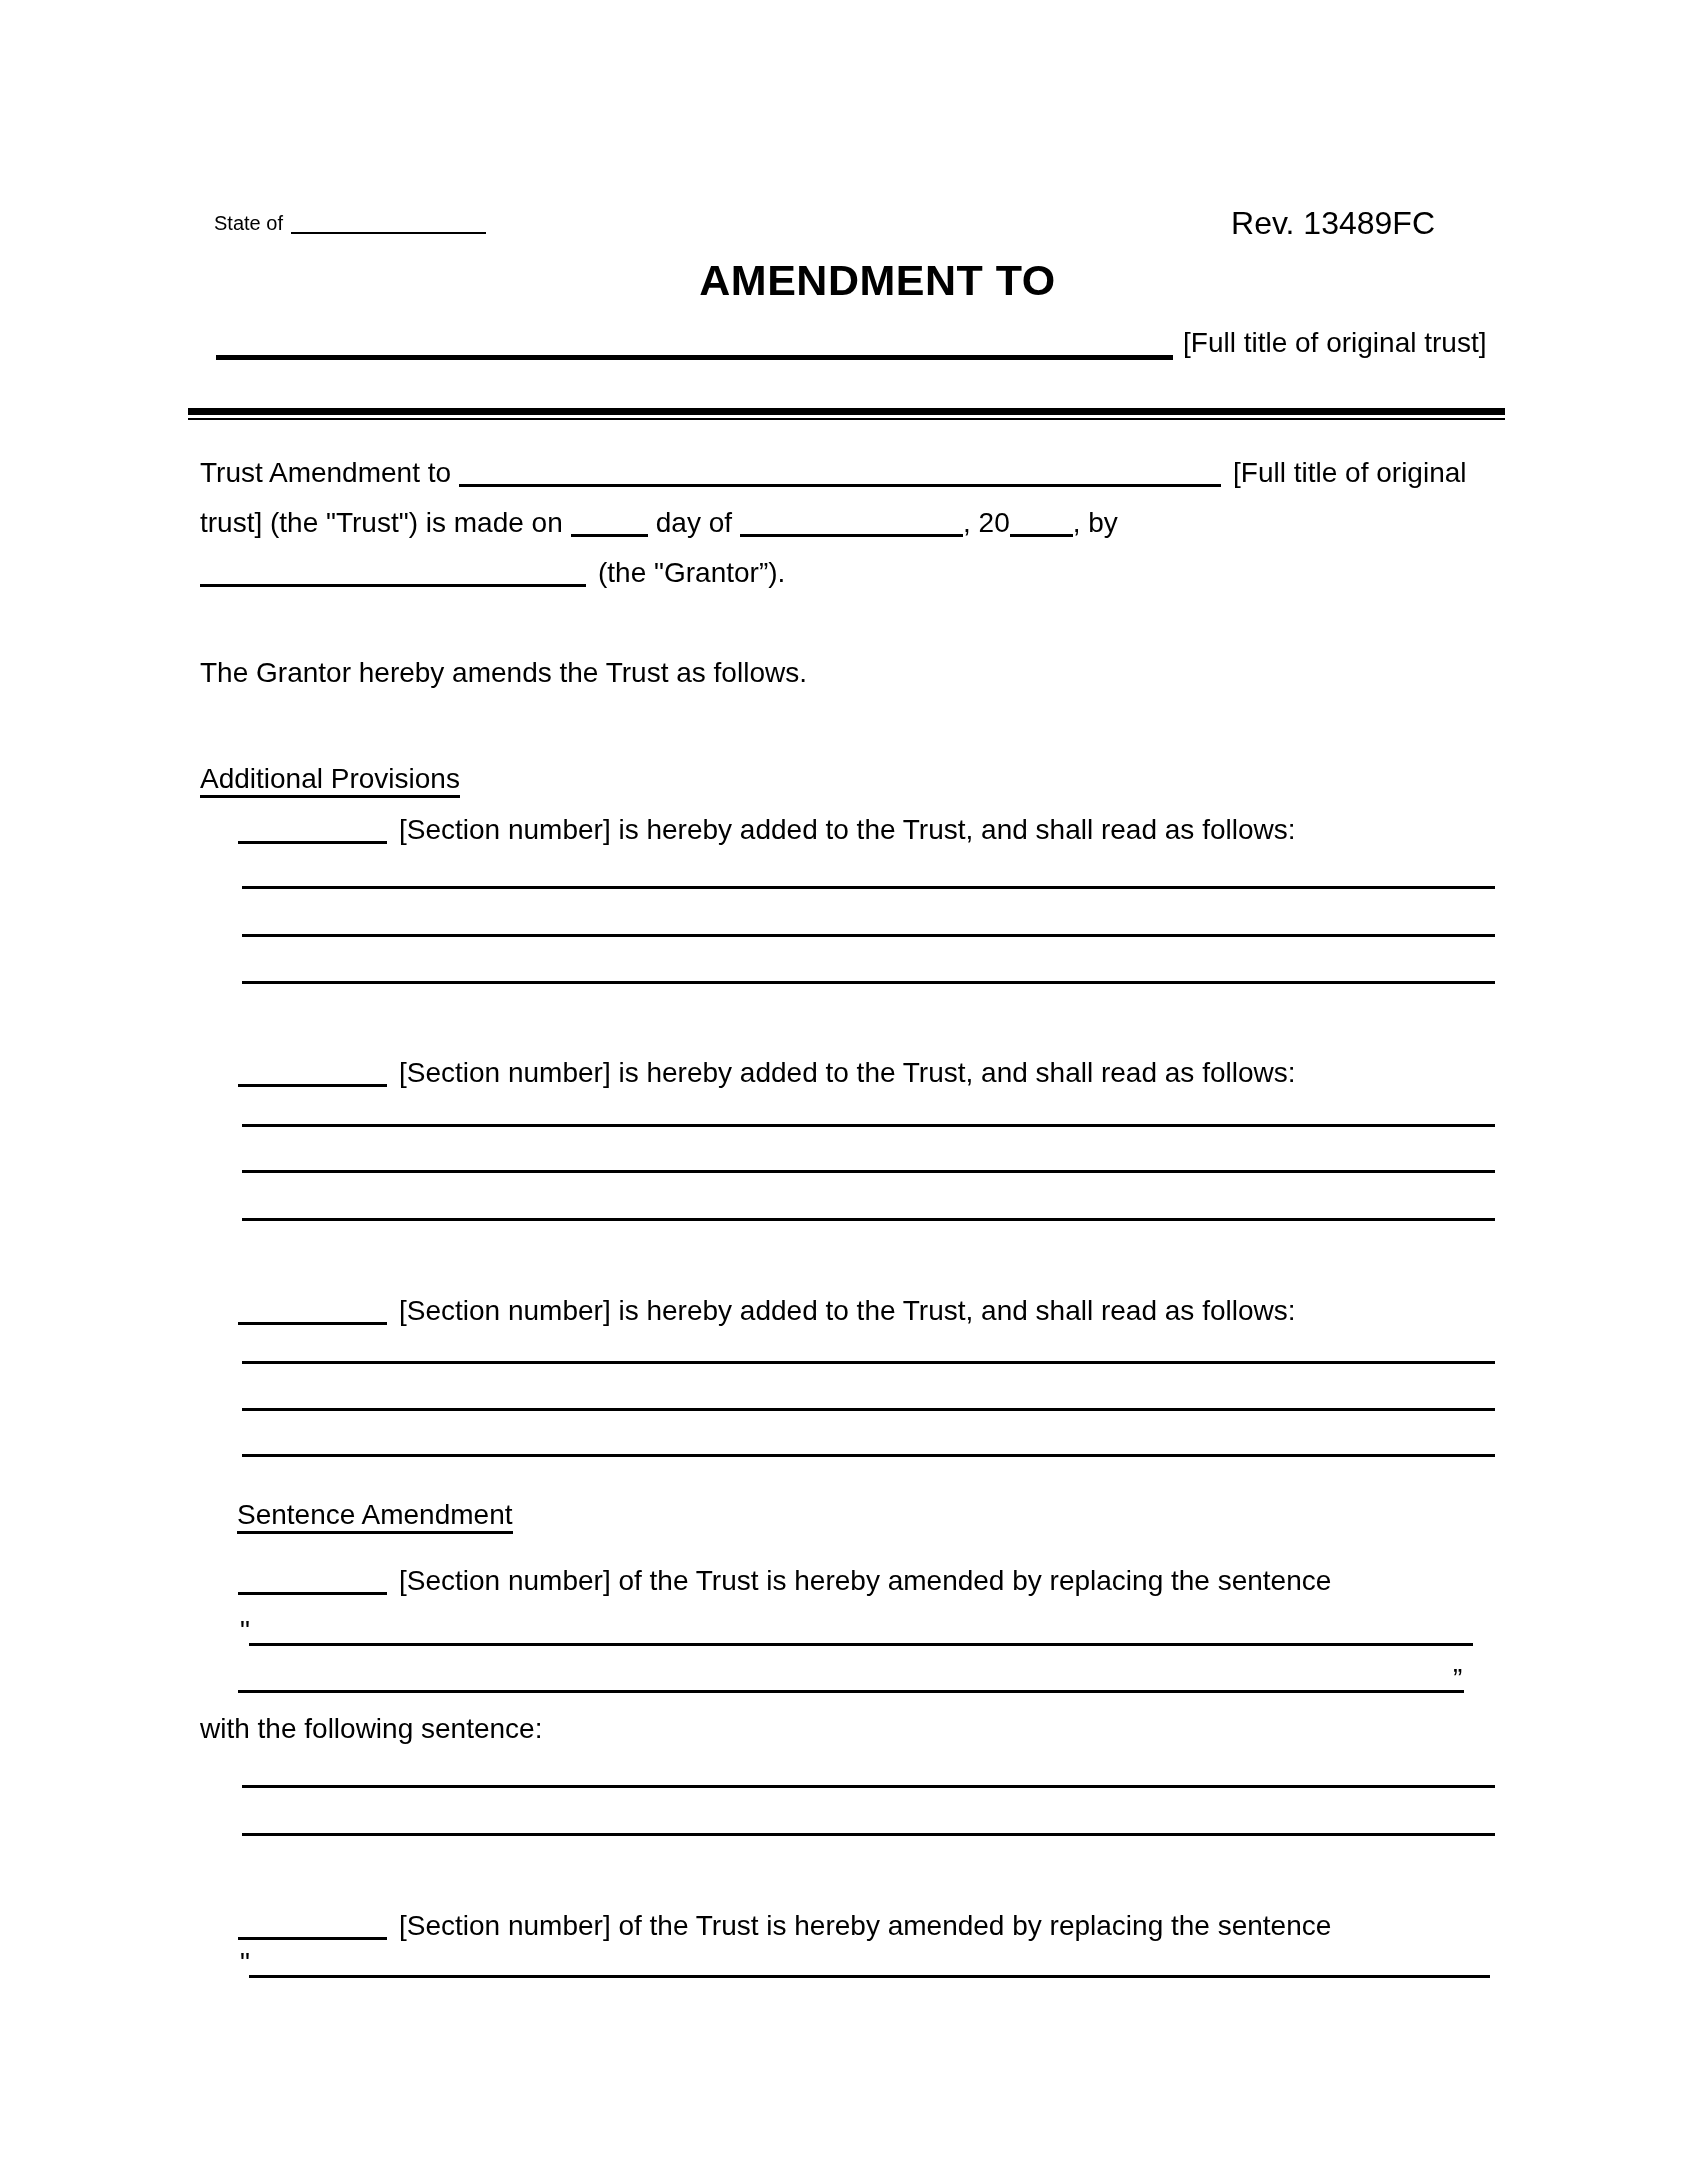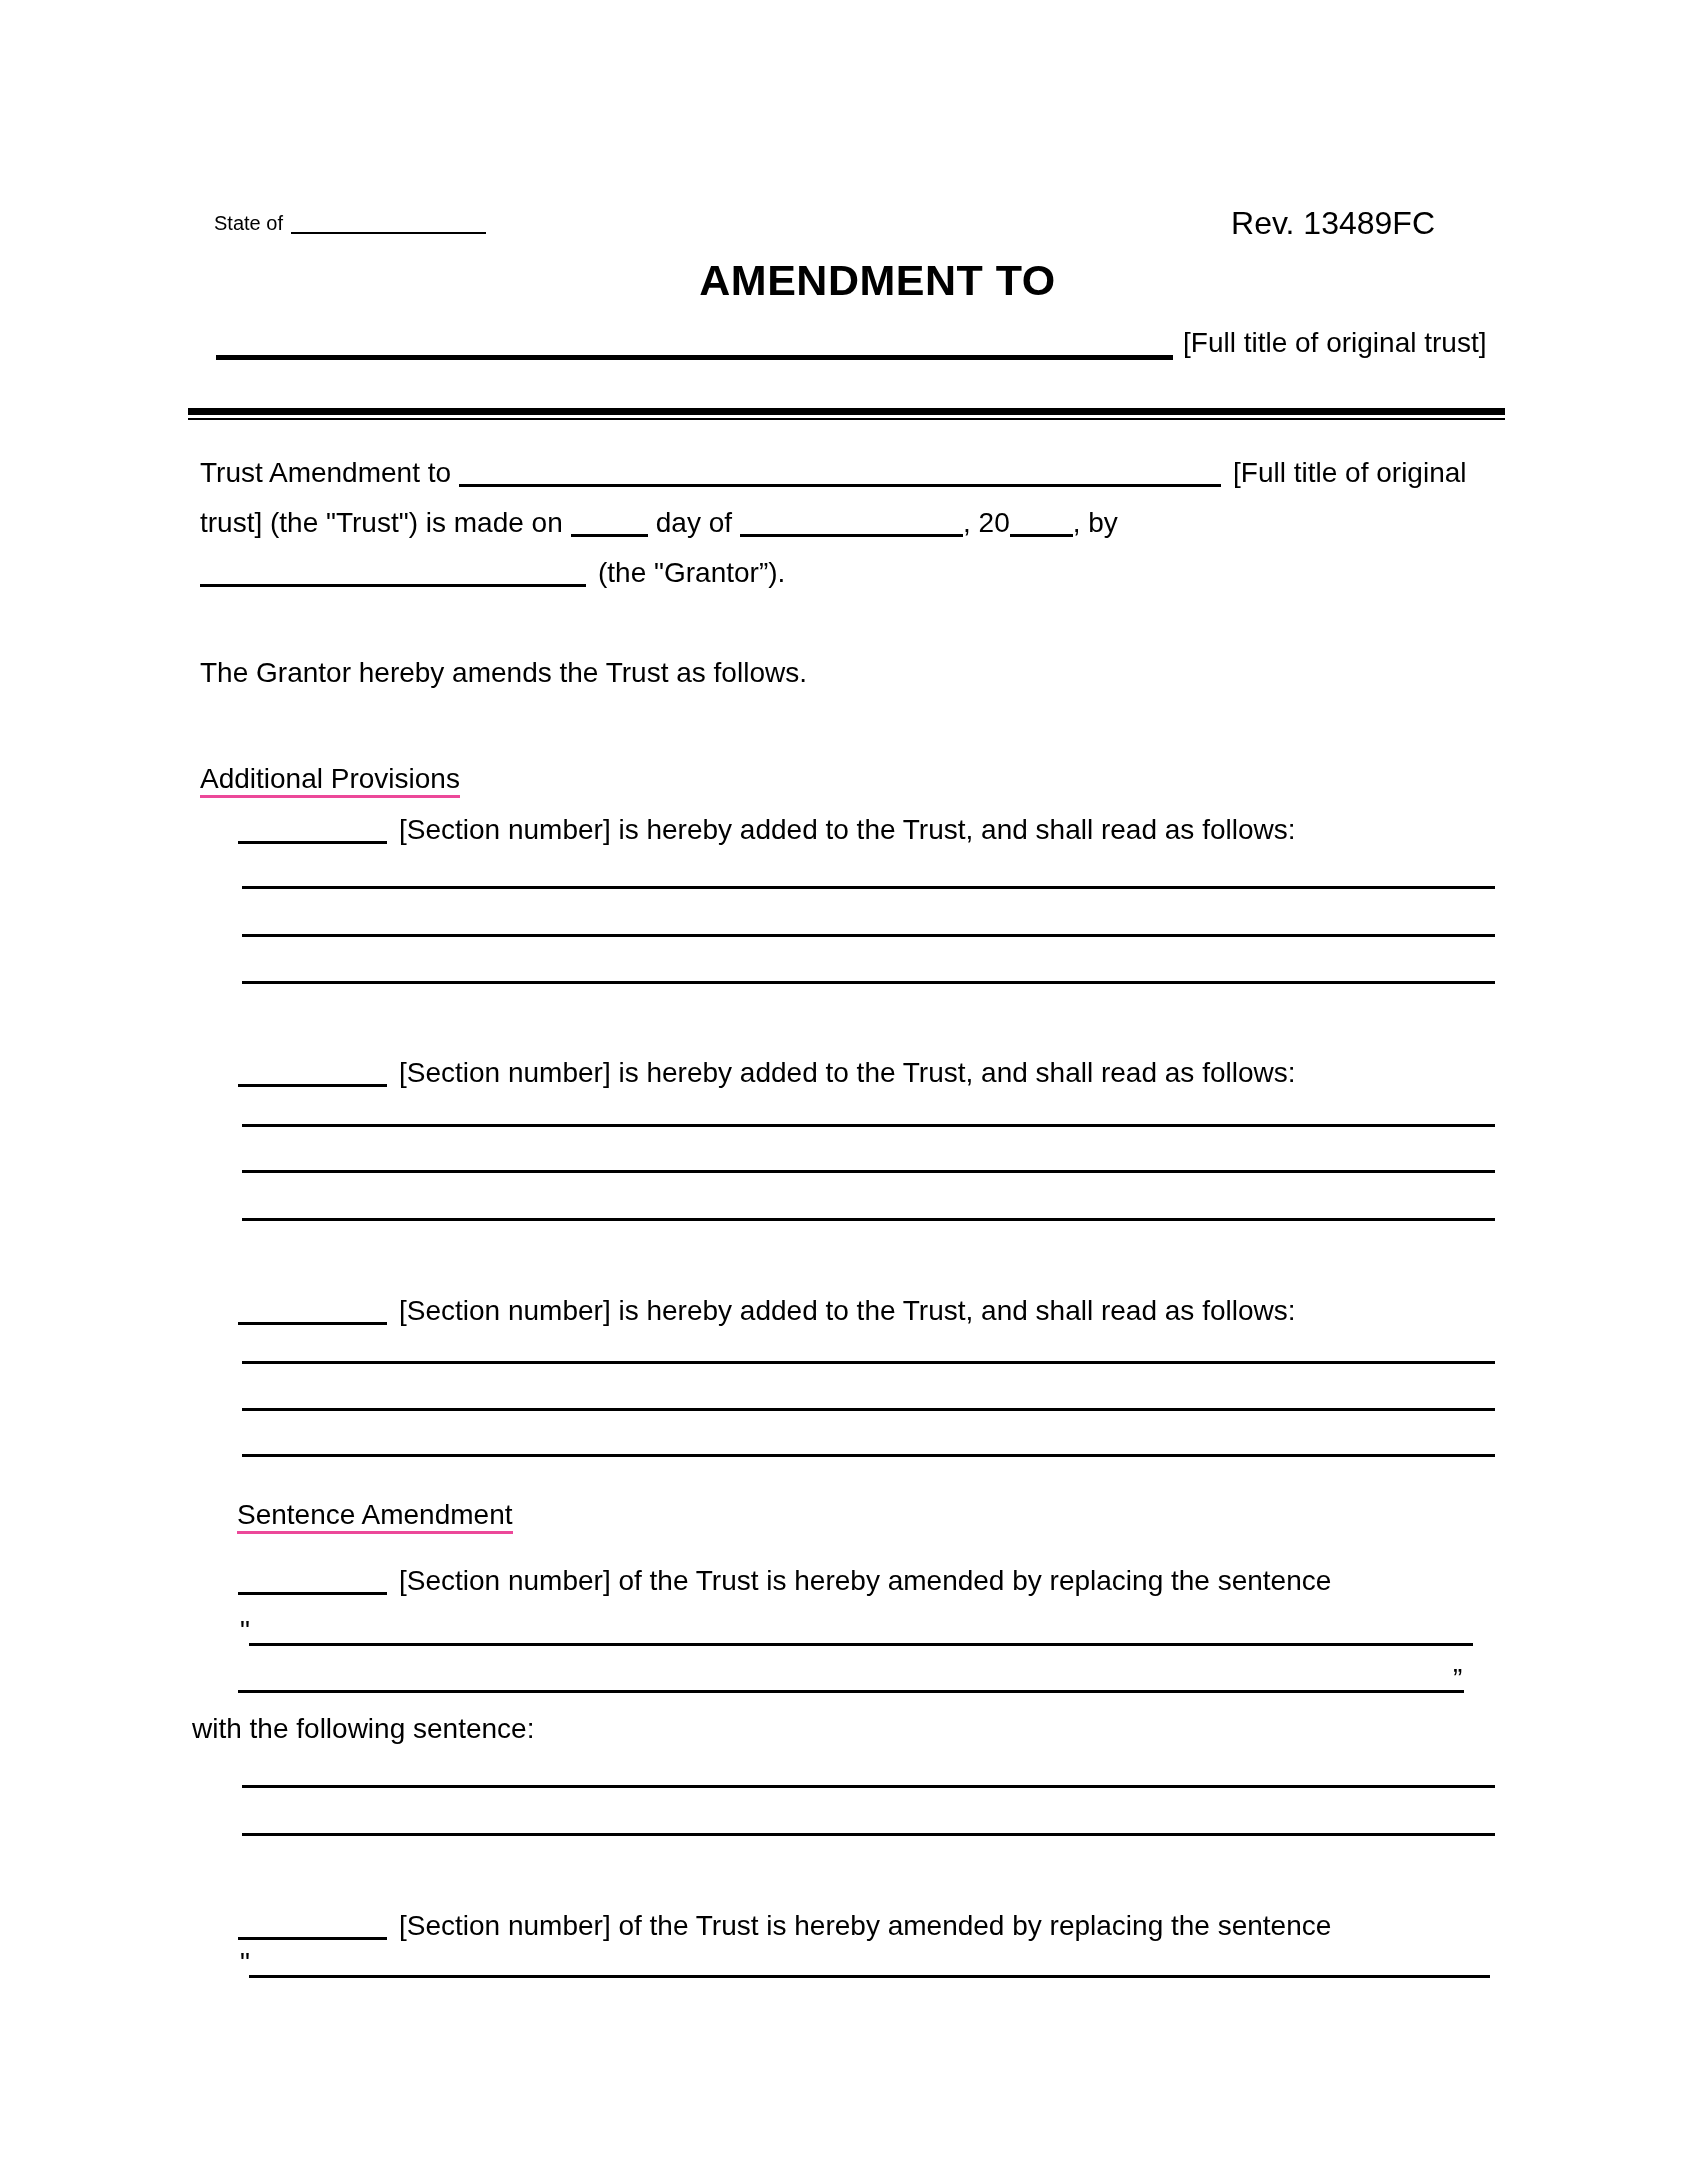--- a/index.html
+++ b/index.html
@@ -18,21 +18,21 @@
     border-bottom:3px solid #000;
     height:1em;
     vertical-align:-5px;
   }
   
   .wline{
     position:absolute;
     border-top:3px solid #000;
     height:0;
   }
-  .underlined{border-bottom:3px solid #ec4899;padding-bottom:1px;}
+  .underlined{border-bottom:3px solid #000000;padding-bottom:1px;}
   
   #state-row{left:214px;top:208px;font-size:20px;line-height:30px;}
   #state-row .blank{width:195px;margin-left:8px;border-bottom-width:2px;vertical-align:-4px;}
   #rev{right:248px;top:208px;font-size:32px;line-height:30px;}
   
   #title{left:0;top:258px;width:1683px;text-align:center;
          font-size:43px;font-weight:bold;line-height:44px;letter-spacing:0.5px;padding-left:36px;}
   #title-row{left:216px;top:327px;line-height:32px;white-space:nowrap;}
   #title-row .blank{width:957px;border-bottom-width:5px;vertical-align:-8px;}
   #title-row .annot{margin-left:10px;}
@@ -64,21 +64,21 @@
   #l-3a{left:242px;top:1361px;width:1253px;}
   #l-3b{left:242px;top:1408px;width:1253px;}
   #l-3c{left:242px;top:1454px;width:1253px;}
   
   #sa-heading{left:200px;top:1498px;line-height:34px;margin-left:37px;}
   #sa-item-1{left:238px;top:1564px;}
   #q-open-1{left:240px;top:1614px;line-height:34px;}
   #l-q1{left:249px;top:1643px;width:1224px;}
   #q-close-1{left:1453px;top:1662px;line-height:34px;}
   #l-q2{left:238px;top:1690px;width:1226px;}
-  #with-following{left:192px;top:1712px;line-height:34px;text-align:right;}
+  #with-following{left:200px;top:1712px;line-height:34px;text-align:right;}
   #l-r1{left:242px;top:1785px;width:1253px;}
   #l-r2{left:242px;top:1833px;width:1253px;}
   #sa-item-2{left:238px;top:1909px;}
   #q-open-2{left:240px;top:1946px;line-height:34px;}
   #l-q3{left:249px;top:1975px;width:1241px;}
 </style>
 </head>
 <body>
 
 <div id="page">

